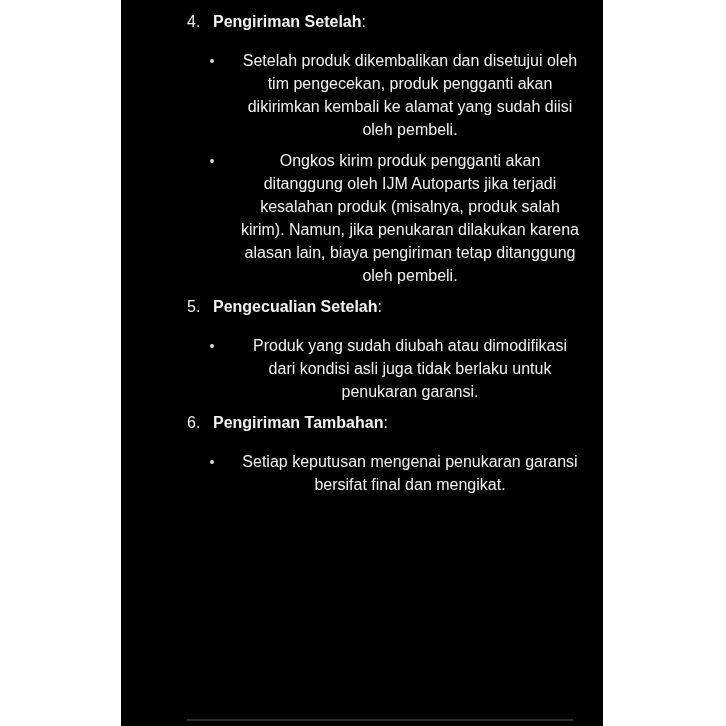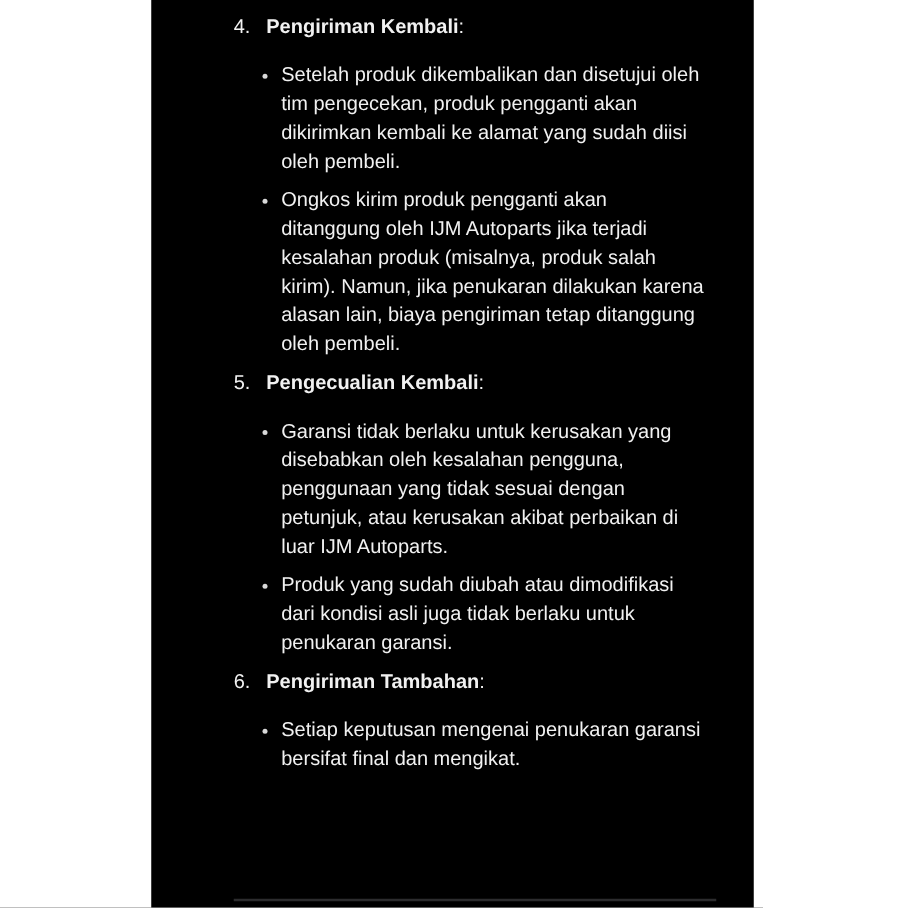--- a/index.html
+++ b/index.html
@@ -51,20 +51,21 @@
     font-weight: 400;
   }
   .bullet {
     position: relative;
     margin: 0 0 8px 0;
     padding-left: 104px;
     padding-right: 8px;
     font-size: 16px;
     line-height: 23px;
     color: #f1f1f1;
+    text-align: center;
   }
   .bullet .btext {
     white-space: pre-line;
   }
   .bullet .dot {
     position: absolute;
     left: 89px;
     top: 10px;
     width: 4px;
     height: 4px;
@@ -82,21 +83,21 @@
 </style>
 </head>
 <body>
 
 <div class="canvas">
   <div class="panel">
     <div class="content">
 
       <div>
         <div class="heading">
-          <span class="num">4.</span><span class="title">Pengiriman Kembali</span><span class="colon">:</span>
+          <span class="num">4.</span><span class="title">Pengiriman Setelah</span><span class="colon">:</span>
         </div>
         <div class="bullet">
           <span class="dot"></span>
           <span class="btext">Setelah produk dikembalikan dan disetujui oleh
 tim pengecekan, produk pengganti akan
 dikirimkan kembali ke alamat yang sudah diisi
 oleh pembeli.</span>
         </div>
         <div class="bullet">
           <span class="dot"></span>
@@ -104,29 +105,21 @@
 ditanggung oleh IJM Autoparts jika terjadi
 kesalahan produk (misalnya, produk salah
 kirim). Namun, jika penukaran dilakukan karena
 alasan lain, biaya pengiriman tetap ditanggung
 oleh pembeli.</span>
         </div>
       </div>
 
       <div>
         <div class="heading">
-          <span class="num">5.</span><span class="title">Pengecualian Kembali</span><span class="colon">:</span>
-        </div>
-        <div class="bullet">
-          <span class="dot"></span>
-          <span class="btext">Garansi tidak berlaku untuk kerusakan yang
-disebabkan oleh kesalahan pengguna,
-penggunaan yang tidak sesuai dengan
-petunjuk, atau kerusakan akibat perbaikan di
-luar IJM Autoparts.</span>
+          <span class="num">5.</span><span class="title">Pengecualian Setelah</span><span class="colon">:</span>
         </div>
         <div class="bullet">
           <span class="dot"></span>
           <span class="btext">Produk yang sudah diubah atau dimodifikasi
 dari kondisi asli juga tidak berlaku untuk
 penukaran garansi.</span>
         </div>
       </div>
 
       <div>

